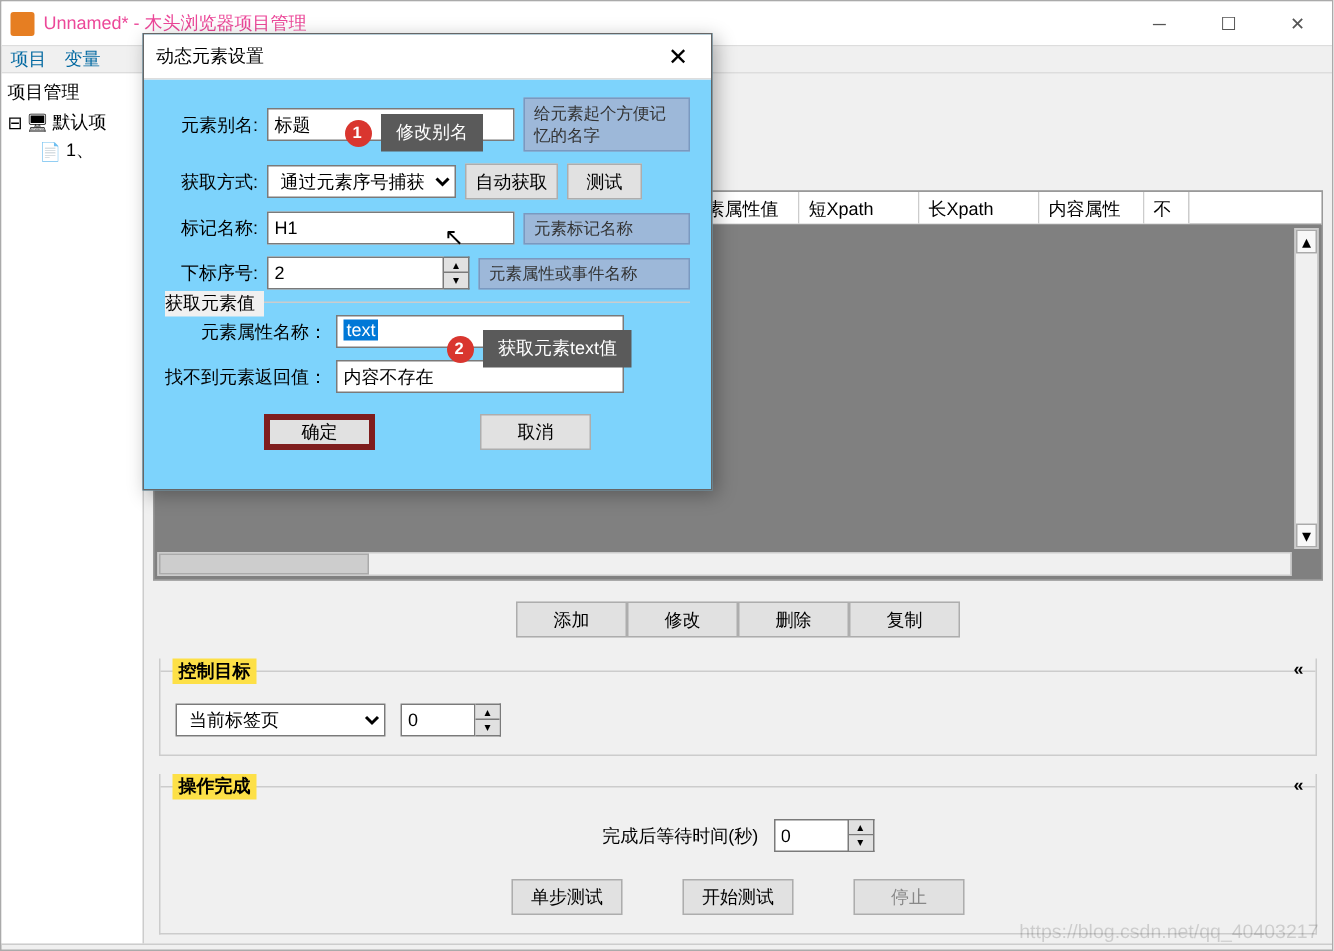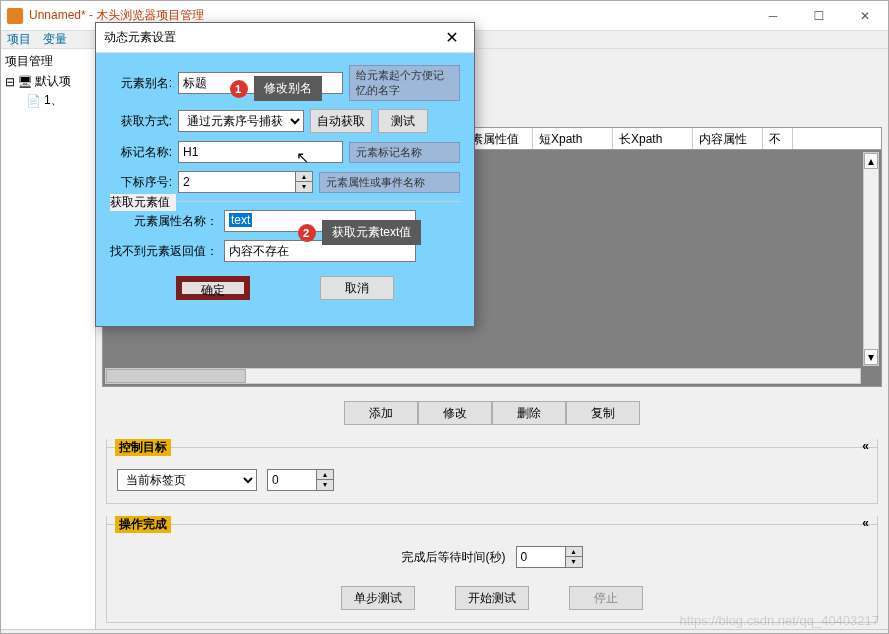--- a/index.html
+++ b/index.html
@@ -2,21 +2,21 @@
 <html><head>
 <meta charset="utf-8">
 <style>
 * { box-sizing: border-box; margin: 0; padding: 0; font-family: "Microsoft YaHei", "SimSun", sans-serif; font-size: 12px; }
 body { background: #f0f0f0; width: 889px; height: 634px; overflow: hidden; position: relative; }
 
 
 .main-window { width: 889px; height: 634px; background: #f0f0f0; border: 1px solid #aaa; display: flex; flex-direction: column; }
 .titlebar { height: 30px; background: #fff; display: flex; align-items: center; padding-left: 6px; border-bottom: 1px solid #ddd; }
 .titlebar .app-icon { width: 16px; height: 16px; background: #e67e22; border-radius: 2px; margin-right: 6px; }
-.titlebar .title { flex: 1; color: #c2410c; }
+.titlebar .title { flex: 1; color: #ec4899; }
 .titlebar .win-controls { display: flex; }
 .titlebar .win-btn { width: 46px; height: 30px; display: flex; align-items: center; justify-content: center; color: #555; }
 
 .menubar { height: 22px; display: flex; align-items: center; padding: 0 6px; gap: 12px; background: #f0f0f0; border-bottom: 1px solid #ddd; }
 .menubar span { color: #0369a1; }
 
 .main-body { flex: 1; display: flex; }
 .sidebar { width: 95px; background: #fff; border-right: 1px solid #ccc; padding-top: 2px; }
 .sidebar-header { padding: 2px 4px; font-weight: normal; }
 .tree { padding-left: 4px; }
@@ -34,21 +34,21 @@
 .table-scroll-v .arrow { height: 16px; text-align: center; line-height: 14px; border: 1px solid #aaa; background: #f8f8f8; }
 .table-scroll-h { position: absolute; left: 2px; right: 20px; bottom: 2px; height: 16px; background: #f0f0f0; border: 1px solid #ccc; display: flex; }
 .table-scroll-h .thumb { width: 140px; background: #cdcdcd; border: 1px solid #aaa; }
 
 .button-row { display: flex; justify-content: center; padding: 8px 0; }
 .btn { min-width: 74px; height: 24px; background: #e1e1e1; border: 1px solid #adadad; cursor: pointer; }
 .btn:disabled { color: #888; }
 
 .groupbox { margin: 6px 10px; border: 1px solid #ccc; border-top: none; position: relative; padding: 30px 10px 12px 10px; }
 .groupbox::before { content: ""; position: absolute; top: 8px; left: 0; right: 0; border-top: 1px solid #ccc; }
-.groupbox .legend { position: absolute; top: 0; left: 8px; background: #eab308; padding: 0 4px; font-weight: bold; }
+.groupbox .legend { position: absolute; top: 0; left: 8px; background: #fde047; padding: 0 4px; font-weight: bold; }
 .groupbox .collapse { position: absolute; top: 0; right: 8px; font-weight: bold; }
 .form-row { display: flex; align-items: center; gap: 10px; }
 select, input[type=text] { height: 22px; border: 1px solid #7a7a7a; background: #fff; padding: 0 4px; }
 .spinner-wrap { display: inline-flex; }
 .spinner-wrap input { width: 50px; }
 .spinner-btns { display: flex; flex-direction: column; border: 1px solid #7a7a7a; border-left: none; }
 .spinner-btns button { height: 10px; width: 16px; font-size: 8px; line-height: 6px; background: #e1e1e1; border: none; border-bottom: 1px solid #7a7a7a; }
 .spinner-btns button:last-child { border-bottom: none; }
 
 .statusbar { height: 22px; border-top: 1px solid #ccc; padding: 2px 6px; }
@@ -65,21 +65,21 @@
 .dlg-row input[type=text] { flex: 0 0 118px; }
 .dlg-row select { flex: 0 0 118px; }
 .hint { background: #9db8d9; border: 1px solid #7a99c0; padding: 2px 6px; flex: 1; font-size: 11px; color: #333; }
 .fieldset { border: none; border-top: 1px solid #ccc; margin-top: 6px; padding-top: 8px; position: relative; }
 .fieldset .fs-legend { position: absolute; top: -8px; left: 0; background: #f0f0f0; padding-right: 6px; }
 .fs-row { display: flex; align-items: center; margin-bottom: 8px; gap: 6px; }
 .fs-row label { width: 108px; text-align: right; }
 .fs-row input { width: 192px; }
 .selected-text { background: #0078d7; color: #fff; padding: 0 2px; }
 .dialog-buttons { display: flex; justify-content: center; gap: 70px; padding: 6px 0 14px 0; }
-.btn-primary { border: 6px solid #7f1d1d; }
+.btn-primary { border: 4px solid #7f1d1d; }
 
 
 .callout { position: absolute; background: #5a5a5a; color: #fff; padding: 4px 10px; font-size: 13px; white-space: nowrap; z-index: 200; }
 .callout::before { content: ""; position: absolute; left: -24px; top: 50%; transform: translateY(-50%); width: 18px; height: 18px; background: #d9362f; border-radius: 50%; }
 .callout .num { position: absolute; left: -19px; top: 50%; transform: translateY(-50%); color: #fff; font-size: 11px; font-weight: bold; }
 .callout::after { content: ""; position: absolute; left: -6px; top: 50%; transform: translateY(-50%); border: 6px solid transparent; border-right-color: #5a5a5a; }
 .cursor { position: absolute; z-index: 201; font-size: 16px; color: #000; }
 </style>
 </head>
 <body>

